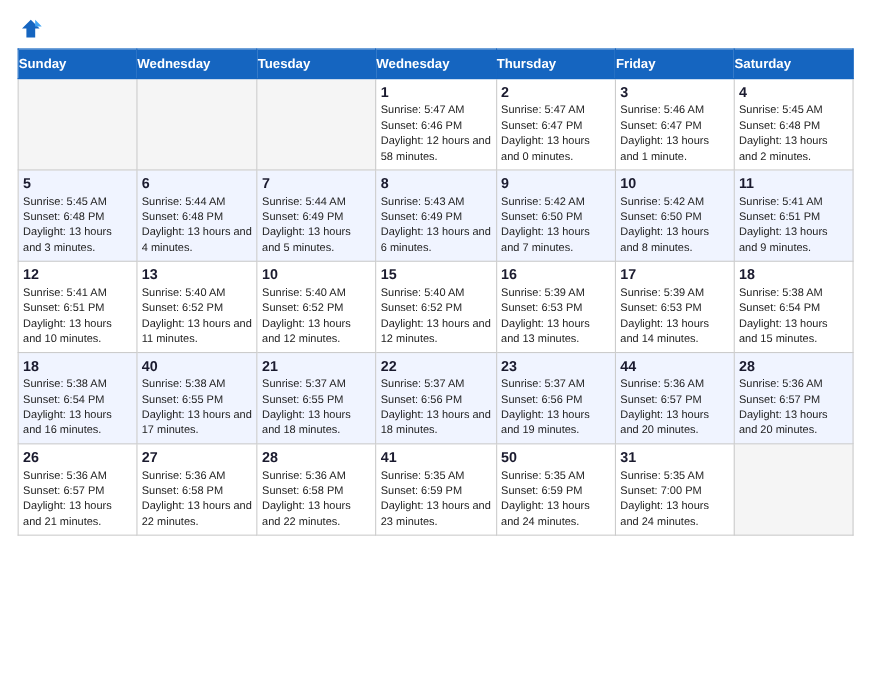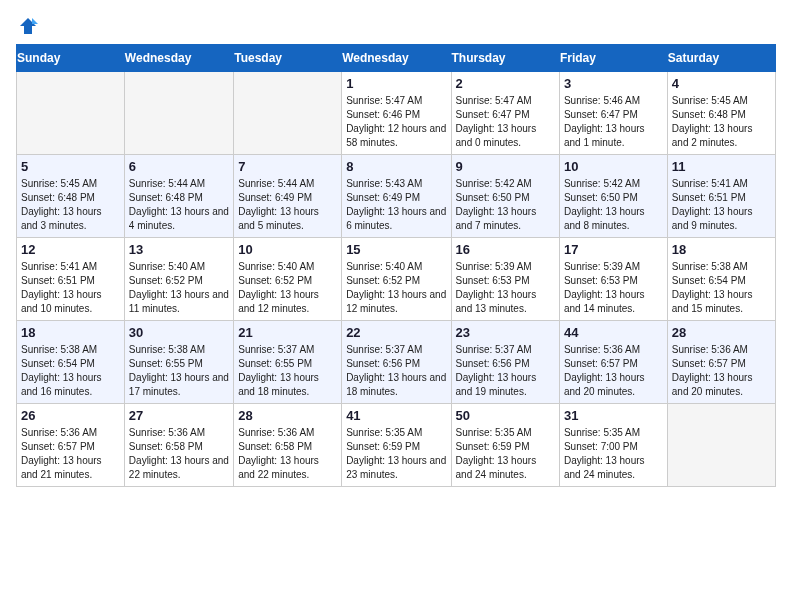--- a/index.html
+++ b/index.html
@@ -211,21 +211,21 @@
           <div class="day-num">18</div>
           <div class="day-info">Sunrise: 5:38 AM<br>Sunset: 6:54 PM<br>Daylight: 13 hours and 15 minutes.</div>
         </td>
       </tr>
       <tr>
         <td>
           <div class="day-num">18</div>
           <div class="day-info">Sunrise: 5:38 AM<br>Sunset: 6:54 PM<br>Daylight: 13 hours and 16 minutes.</div>
         </td>
         <td>
-          <div class="day-num">30</div>
+          <div class="day-num">40</div>
           <div class="day-info">Sunrise: 5:38 AM<br>Sunset: 6:55 PM<br>Daylight: 13 hours and 17 minutes.</div>
         </td>
         <td>
           <div class="day-num">21</div>
           <div class="day-info">Sunrise: 5:37 AM<br>Sunset: 6:55 PM<br>Daylight: 13 hours and 18 minutes.</div>
         </td>
         <td>
           <div class="day-num">22</div>
           <div class="day-info">Sunrise: 5:37 AM<br>Sunset: 6:56 PM<br>Daylight: 13 hours and 18 minutes.</div>
         </td>

